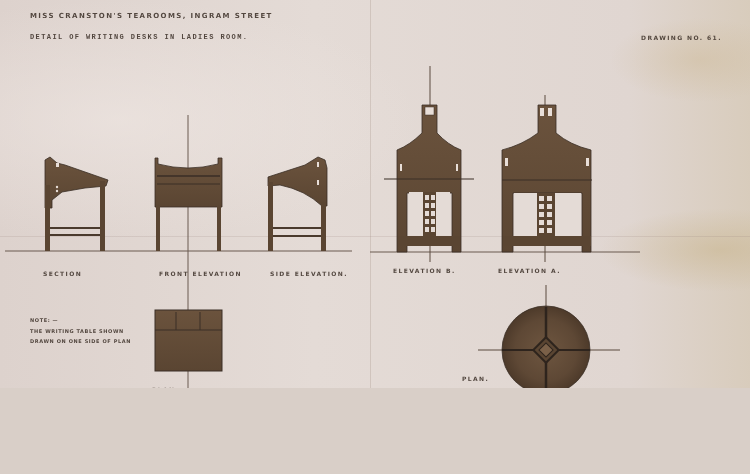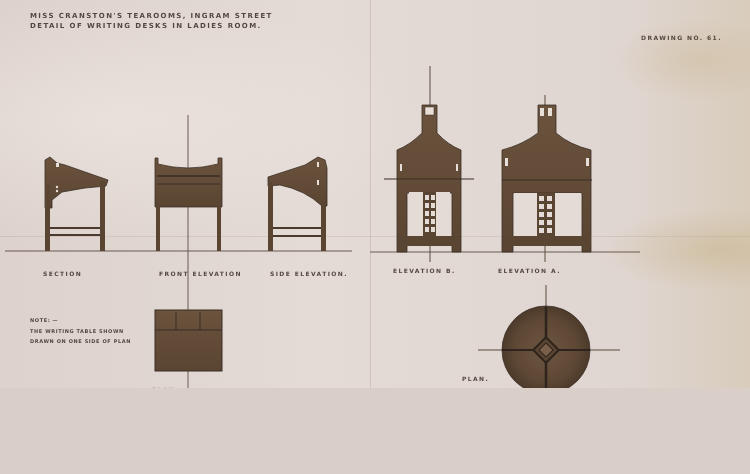--- a/index.html
+++ b/index.html
@@ -159,21 +159,21 @@
       <line x1="333" y1="437" x2="333" y2="457" stroke="#5a4a3f" stroke-width="1"></line>
       <line x1="362" y1="437" x2="362" y2="457" stroke="#5a4a3f" stroke-width="1"></line>
       <line x1="391" y1="437" x2="391" y2="457" stroke="#5a4a3f" stroke-width="1"></line>
       <line x1="420" y1="437" x2="420" y2="457" stroke="#5a4a3f" stroke-width="1"></line>
       <line x1="449" y1="437" x2="449" y2="457" stroke="#5a4a3f" stroke-width="1"></line>
       <line x1="478" y1="437" x2="478" y2="457" stroke="#5a4a3f" stroke-width="1"></line>
     </g>
   </svg>
 
   <div class="hand" style="left:30px; top:12px;">Miss Cranston's Tearooms, Ingram Street</div>
-  <div class="hand" style="left:30px; top:22px;">Detail of Writing Desks in Ladies Room.</div>
+  <div class="hand" style="left:30px; top:33px;font-family:Liberation Mono, monospace;">Detail of Writing Desks in Ladies Room.</div>
   <div class="hand" style="left:641px; top:34px; font-size:6px;">Drawing No. 61.</div>
 
   <div class="hand" style="left:43px; top:270px; font-size:6px;">Section</div>
   <div class="hand" style="left:159px; top:270px; font-size:6px;">Front Elevation</div>
   <div class="hand" style="left:270px; top:270px; font-size:6px;">Side Elevation.</div>
   <div class="hand" style="left:393px; top:267px; font-size:6px;">Elevation B.</div>
   <div class="hand" style="left:498px; top:267px; font-size:6px;">Elevation A.</div>
 
   <div class="hand" style="left:30px; top:317px; font-size:5px; letter-spacing:0.6px;">Note: —</div>
   <div class="hand" style="left:30px; top:328px; font-size:5px; letter-spacing:0.6px;">The writing table shown</div>

